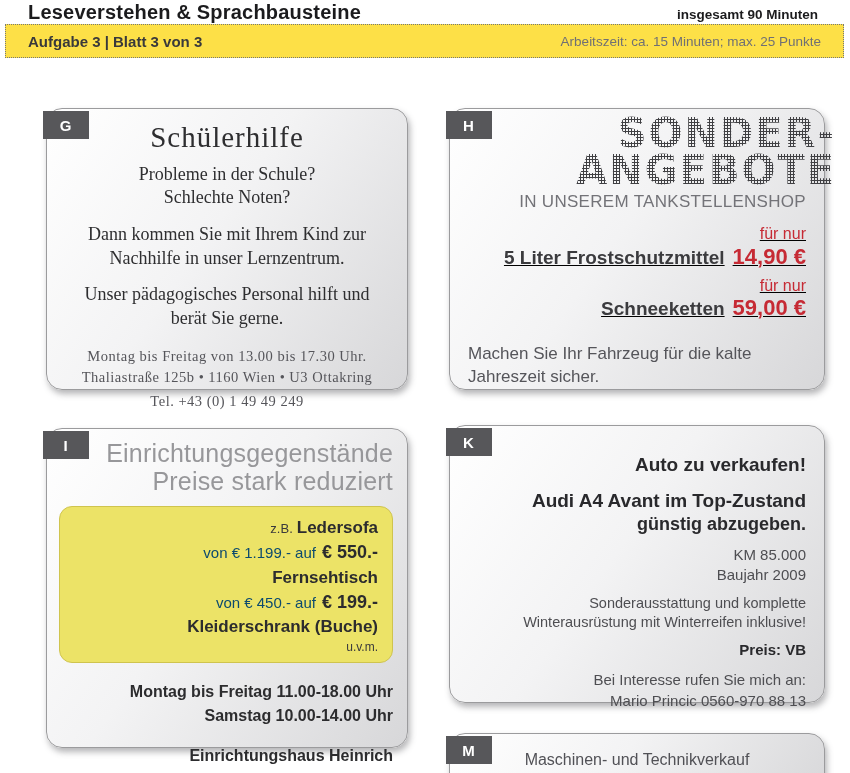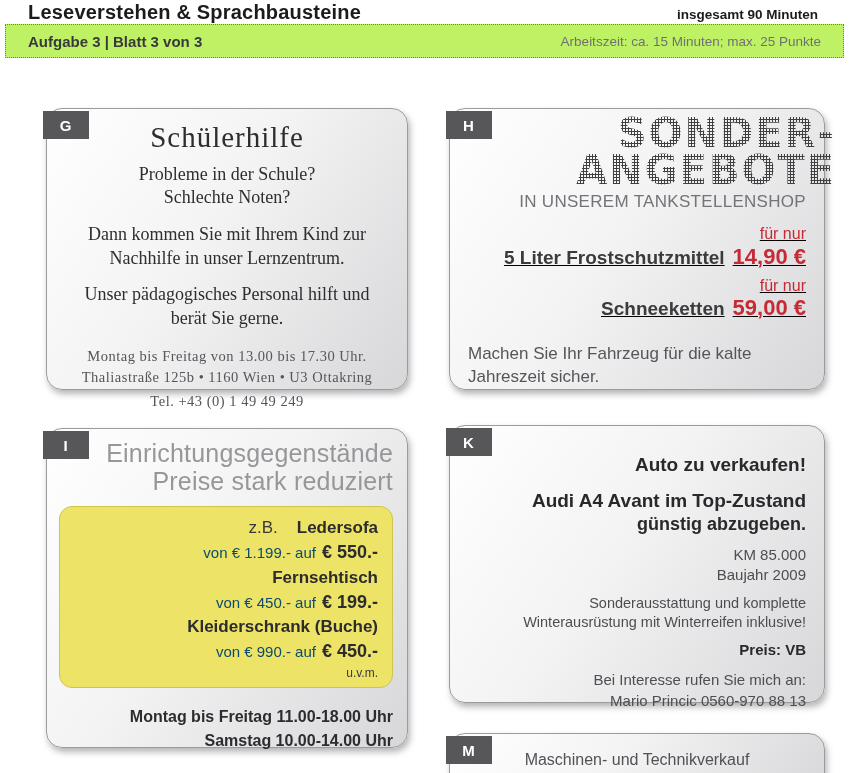--- a/index.html
+++ b/index.html
@@ -14,21 +14,21 @@
   .doc-title {
     position:absolute; left:28px; top:1px;
     font-size:20px; font-weight:bold; color:#1b1b1d; letter-spacing:0.2px;
   }
   .doc-total-time {
     position:absolute; right:32px; top:7px;
     font-size:13.5px; font-weight:bold; color:#1b1b1d;
   }
   .task-bar {
     position:absolute; left:5px; right:6px; top:24px; height:34px;
-    background:#bef264; border:1px dotted #777;
+    background:#fde047; border:1px dotted #777;
     display:flex; align-items:center; justify-content:space-between;
     padding:0 22px;
   }
   .task-bar .task-label { font-size:15px; font-weight:bold; color:#39393b; }
   .task-bar .task-time  { font-size:13.5px; color:#707074; }
 
   
   .card {
     position:absolute;
     background:linear-gradient(125deg, #ffffff 0%, #f3f3f4 45%, #d7d7d9 100%);
@@ -80,21 +80,21 @@
   .h-footer { text-align:left; font-size:17px; color:#55555a; line-height:1.35; margin-top:22px; padding-right:30px; }
 
   
   .card-i { left:46px; top:428px; width:362px; height:320px; }
   .card-i .content { padding:10px 14px 0 12px; text-align:right; color:#2c2c2e; }
   .i-title { font-size:25px; color:#97979a; line-height:1.12; letter-spacing:0.2px; }
   .i-box {
     margin-top:11px; background:#ece367; border:1px solid #cfc44e; border-radius:13px;
     padding:9px 14px 7px 14px; text-align:right; line-height:1.42;
   }
-  .i-zb { font-size:17px; font-weight:normal; margin-right:19px; color:#3a3a3c; }
+  .i-zb { font-size:13px; font-weight:normal; margin-right:4px; color:#3a3a3c; }
   .i-deal-name { font-size:17px; font-weight:bold; }
   .i-from { font-size:15px; color:#0c4a6e; margin-right:6px; }
   .i-price { font-size:18px; font-weight:bold; }
   .i-more { font-size:12px; color:#3a3a3c; line-height:1.2; margin-top:1px; }
   .i-hours { margin-top:17px; font-size:16px; font-weight:bold; line-height:1.5; }
   .i-store { margin-top:19px; font-size:16px; font-weight:bold; }
 
   
   .card-k { left:449px; top:425px; width:376px; height:278px; }
   .card-k .content { padding:28px 18px 0 18px; text-align:right; color:#29292c; }
@@ -179,23 +179,20 @@
           <span class="i-zb">z.B.</span><span class="i-deal-name">Ledersofa</span>
         </div>
         <div>
           <span class="i-from">von € 1.199.- auf</span><span class="i-price">€ 550.-</span>
         </div>
         <div class="i-deal-name">Fernsehtisch</div>
         <div>
           <span class="i-from">von € 450.- auf</span><span class="i-price">€ 199.-</span>
         </div>
         <div class="i-deal-name">Kleiderschrank (Buche)</div>
-        <div>
-          <span class="i-from">von € 990.- auf</span><span class="i-price">€ 450.-</span>
-        </div>
         <div class="i-more">u.v.m.</div>
       </div>
       <div class="i-hours">
         <div>Montag bis Freitag 11.00-18.00 Uhr</div>
         <div>Samstag 10.00-14.00 Uhr</div>
       </div>
       <div class="i-store">Einrichtungshaus Heinrich</div>
 
     </div>
   </div>

